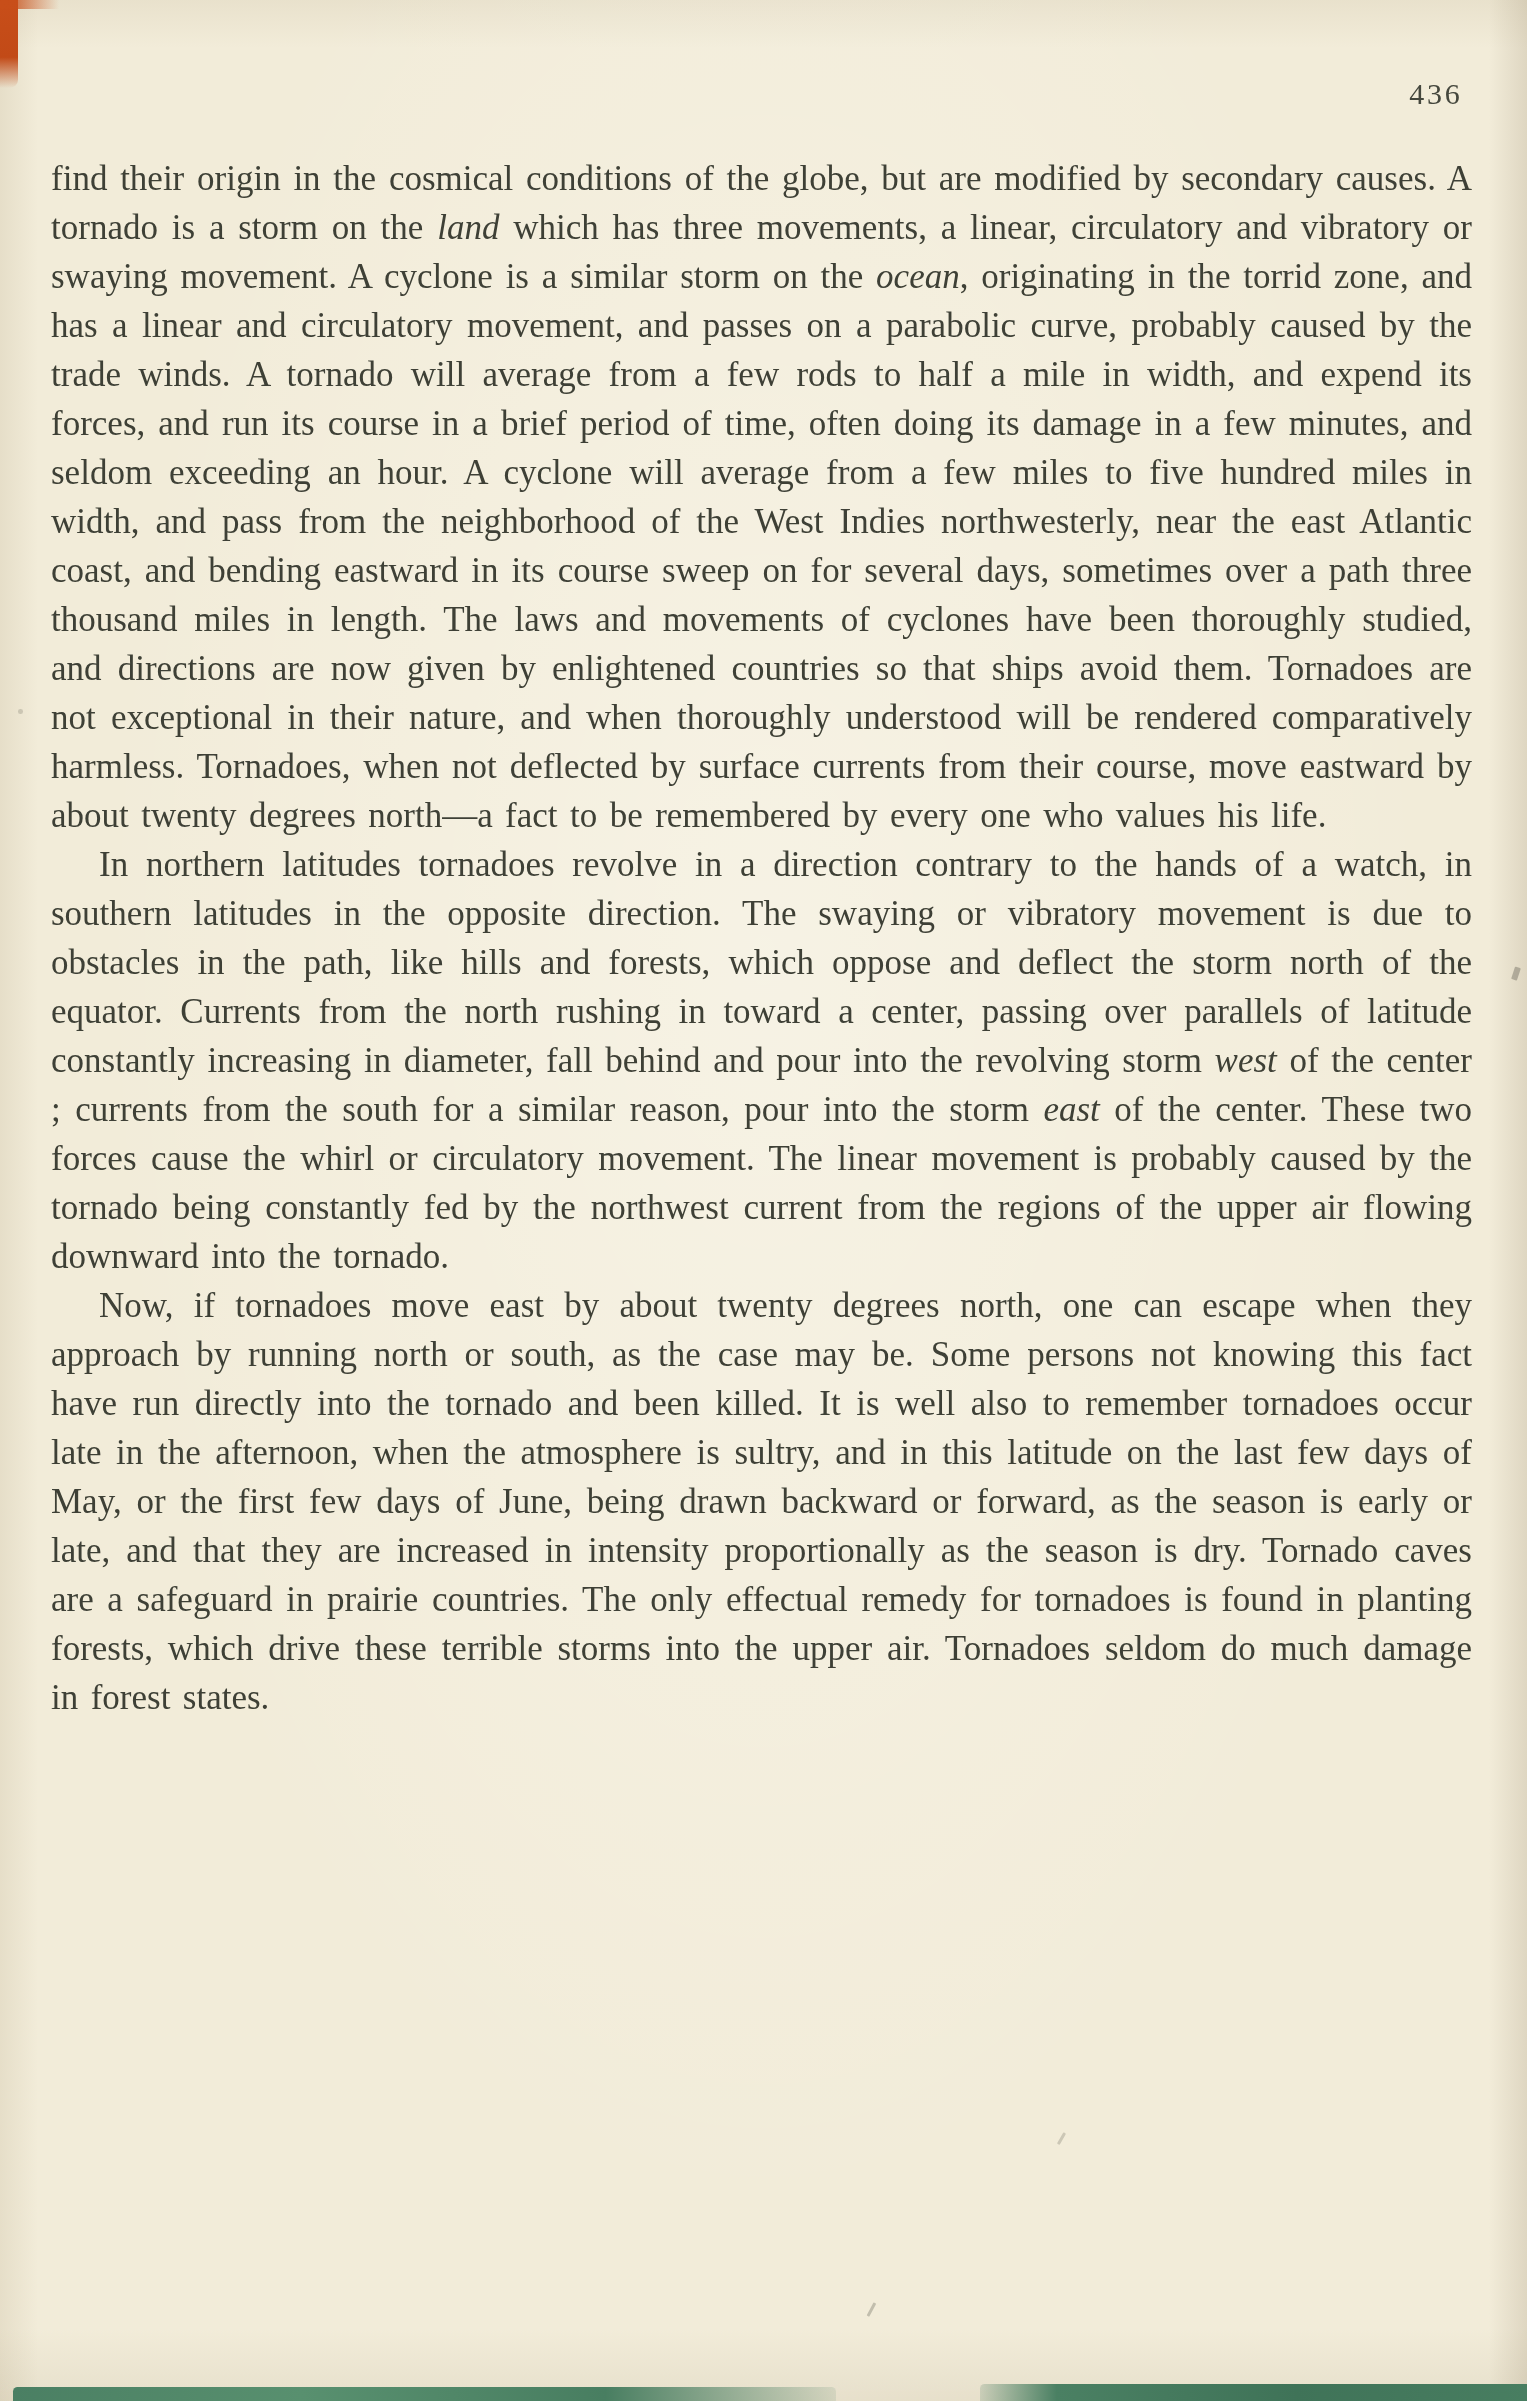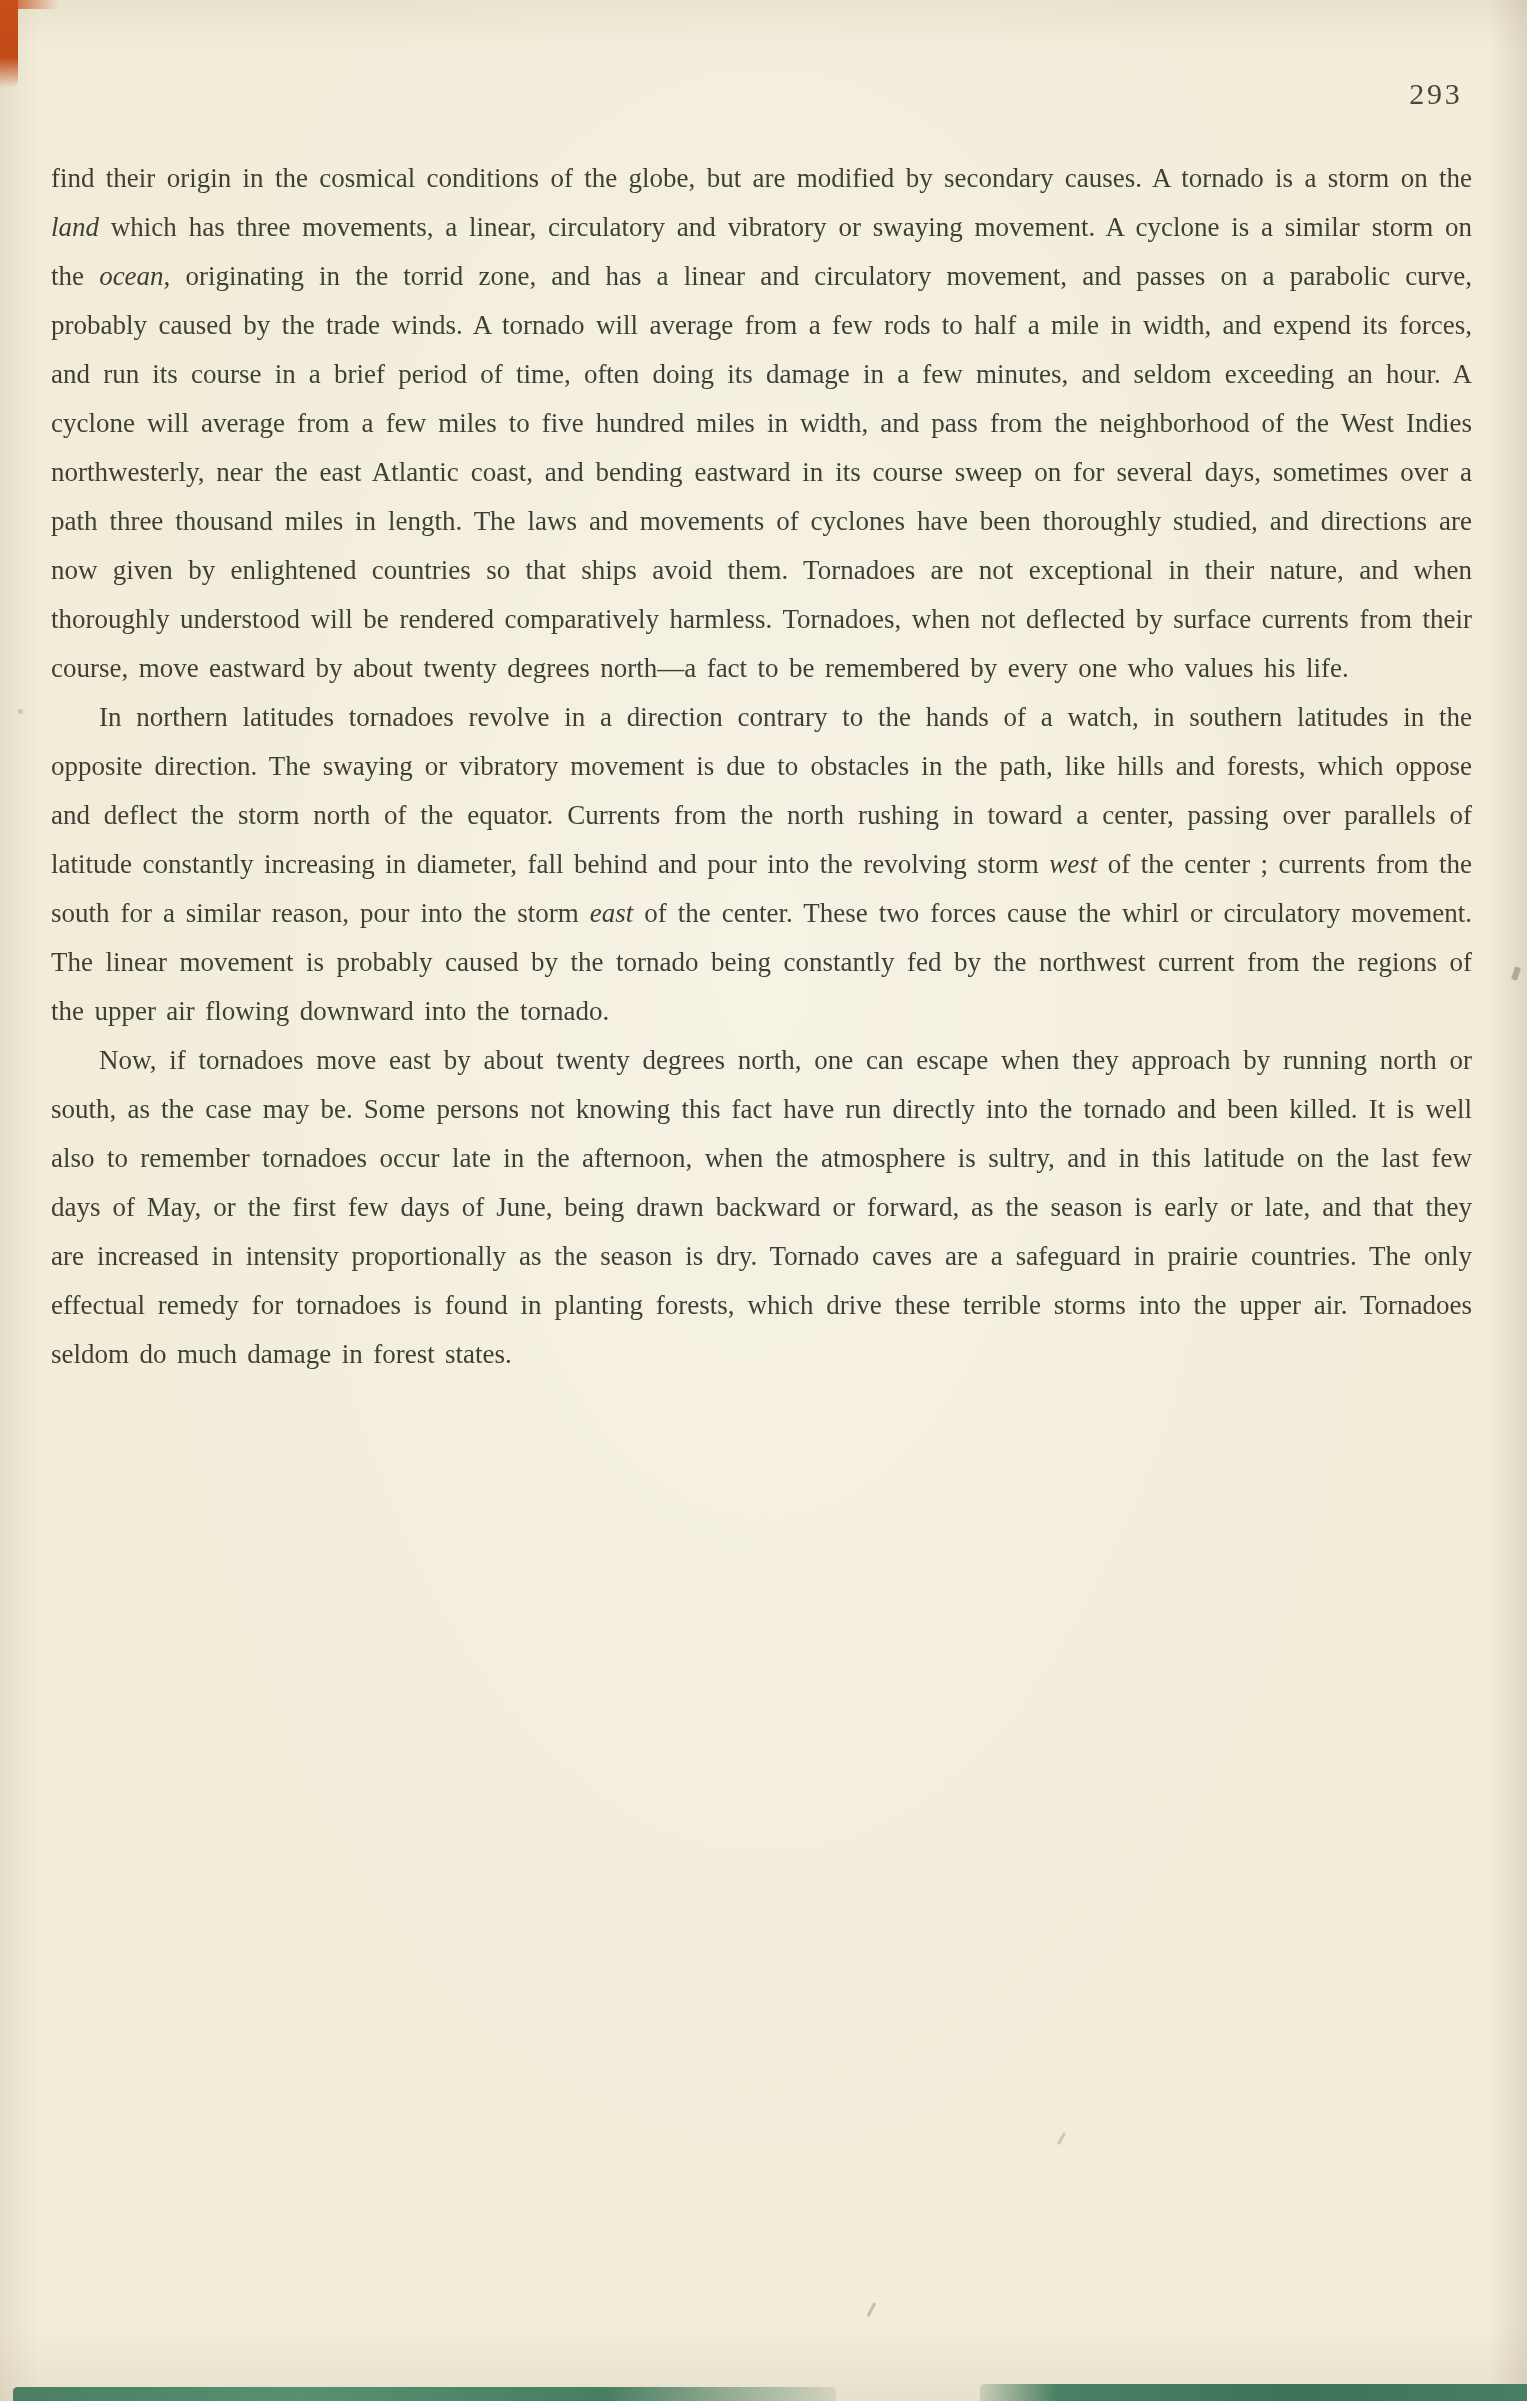--- a/index.html
+++ b/index.html
@@ -44,21 +44,21 @@
     right:7.4px; top:-1.8px;
     font-size:30px;
     letter-spacing:2.8px;
     color:#45473d;
   }
 
   
   .text-block{
     position:absolute;
     left:51px; right:55px; top:154px;
-    font-size:27px;
+    font-size:35px;
     line-height:49px;
     color:var(--color-ink,#3e4036);
     text-align:justify;
     word-spacing:3.7px;
   }
   .text-block p{margin:0;}
   .text-block p.indent{text-indent:48px;}
   .text-block em{font-style:italic;}
 
   
@@ -103,21 +103,21 @@
   <div class="artifact patch-top-left-nub"></div>
   <div class="artifact strip-bottom-left"></div>
   <div class="artifact strip-bottom-right"></div>
 
   <div class="speck speck-right-edge"></div>
   <div class="speck speck-bottom-1"></div>
   <div class="speck speck-bottom-2"></div>
   <div class="speck speck-left-margin"></div>
 
   <header class="running-head">
-    <span class="folio">293</span>
+    <span class="folio">436</span>
   </header>
 
   <main class="text-block" id="text-block">
       <p class=""><span>find their origin in the cosmical conditions of the globe, but are modified by secondary causes. A tornado is a storm on the </span><em>land</em><span> which has three movements, a linear, circulatory and vibratory or swaying movement. A cyclone is a similar storm on the </span><em>ocean</em><span>, originating in the torrid zone, and has a linear and circulatory movement, and passes on a parabolic curve, probably caused by the trade winds. A tornado will average from a few rods to half a mile in width, and expend its forces, and run its course in a brief period of time, often doing its damage in a few minutes, and seldom exceeding an hour. A cyclone will average from a few miles to five hundred miles in width, and pass from the neighborhood of the West Indies northwesterly, near the east Atlantic coast, and bending eastward in its course sweep on for several days, sometimes over a path three thousand miles in length. The laws and movements of cyclones have been thoroughly studied, and directions are now given by enlightened countries so that ships avoid them. Tornadoes are not exceptional in their nature, and when thoroughly understood will be rendered comparatively harmless. Tornadoes, when not deflected by surface currents from their course, move eastward by about twenty degrees north—a fact to be remembered by every one who values his life.</span></p>
       <p class="indent"><span>In northern latitudes tornadoes revolve in a direction contrary to the hands of a watch, in southern latitudes in the opposite direction. The swaying or vibratory movement is due to obstacles in the path, like hills and forests, which oppose and deflect the storm north of the equator. Currents from the north rushing in toward a center, passing over parallels of latitude constantly increasing in diameter, fall behind and pour into the revolving storm </span><em>west</em><span> of the center ; currents from the south for a similar reason, pour into the storm </span><em>east</em><span> of the center. These two forces cause the whirl or circulatory movement. The linear movement is probably caused by the tornado being constantly fed by the northwest current from the regions of the upper air flowing downward into the tornado.</span></p>
       <p class="indent"><span>Now, if tornadoes move east by about twenty degrees north, one can escape when they approach by running north or south, as the case may be. Some persons not knowing this fact have run directly into the tornado and been killed. It is well also to remember tornadoes occur late in the afternoon, when the atmosphere is sultry, and in this latitude on the last few days of May, or the first few days of June, being drawn backward or forward, as the season is early or late, and that they are increased in intensity proportionally as the season is dry. Tornado caves are a safeguard in prairie countries. The only effectual remedy for tornadoes is found in planting forests, which drive these terrible storms into the upper air. Tornadoes seldom do much damage in forest states.</span></p>
     </main>
 
 </div>
 

